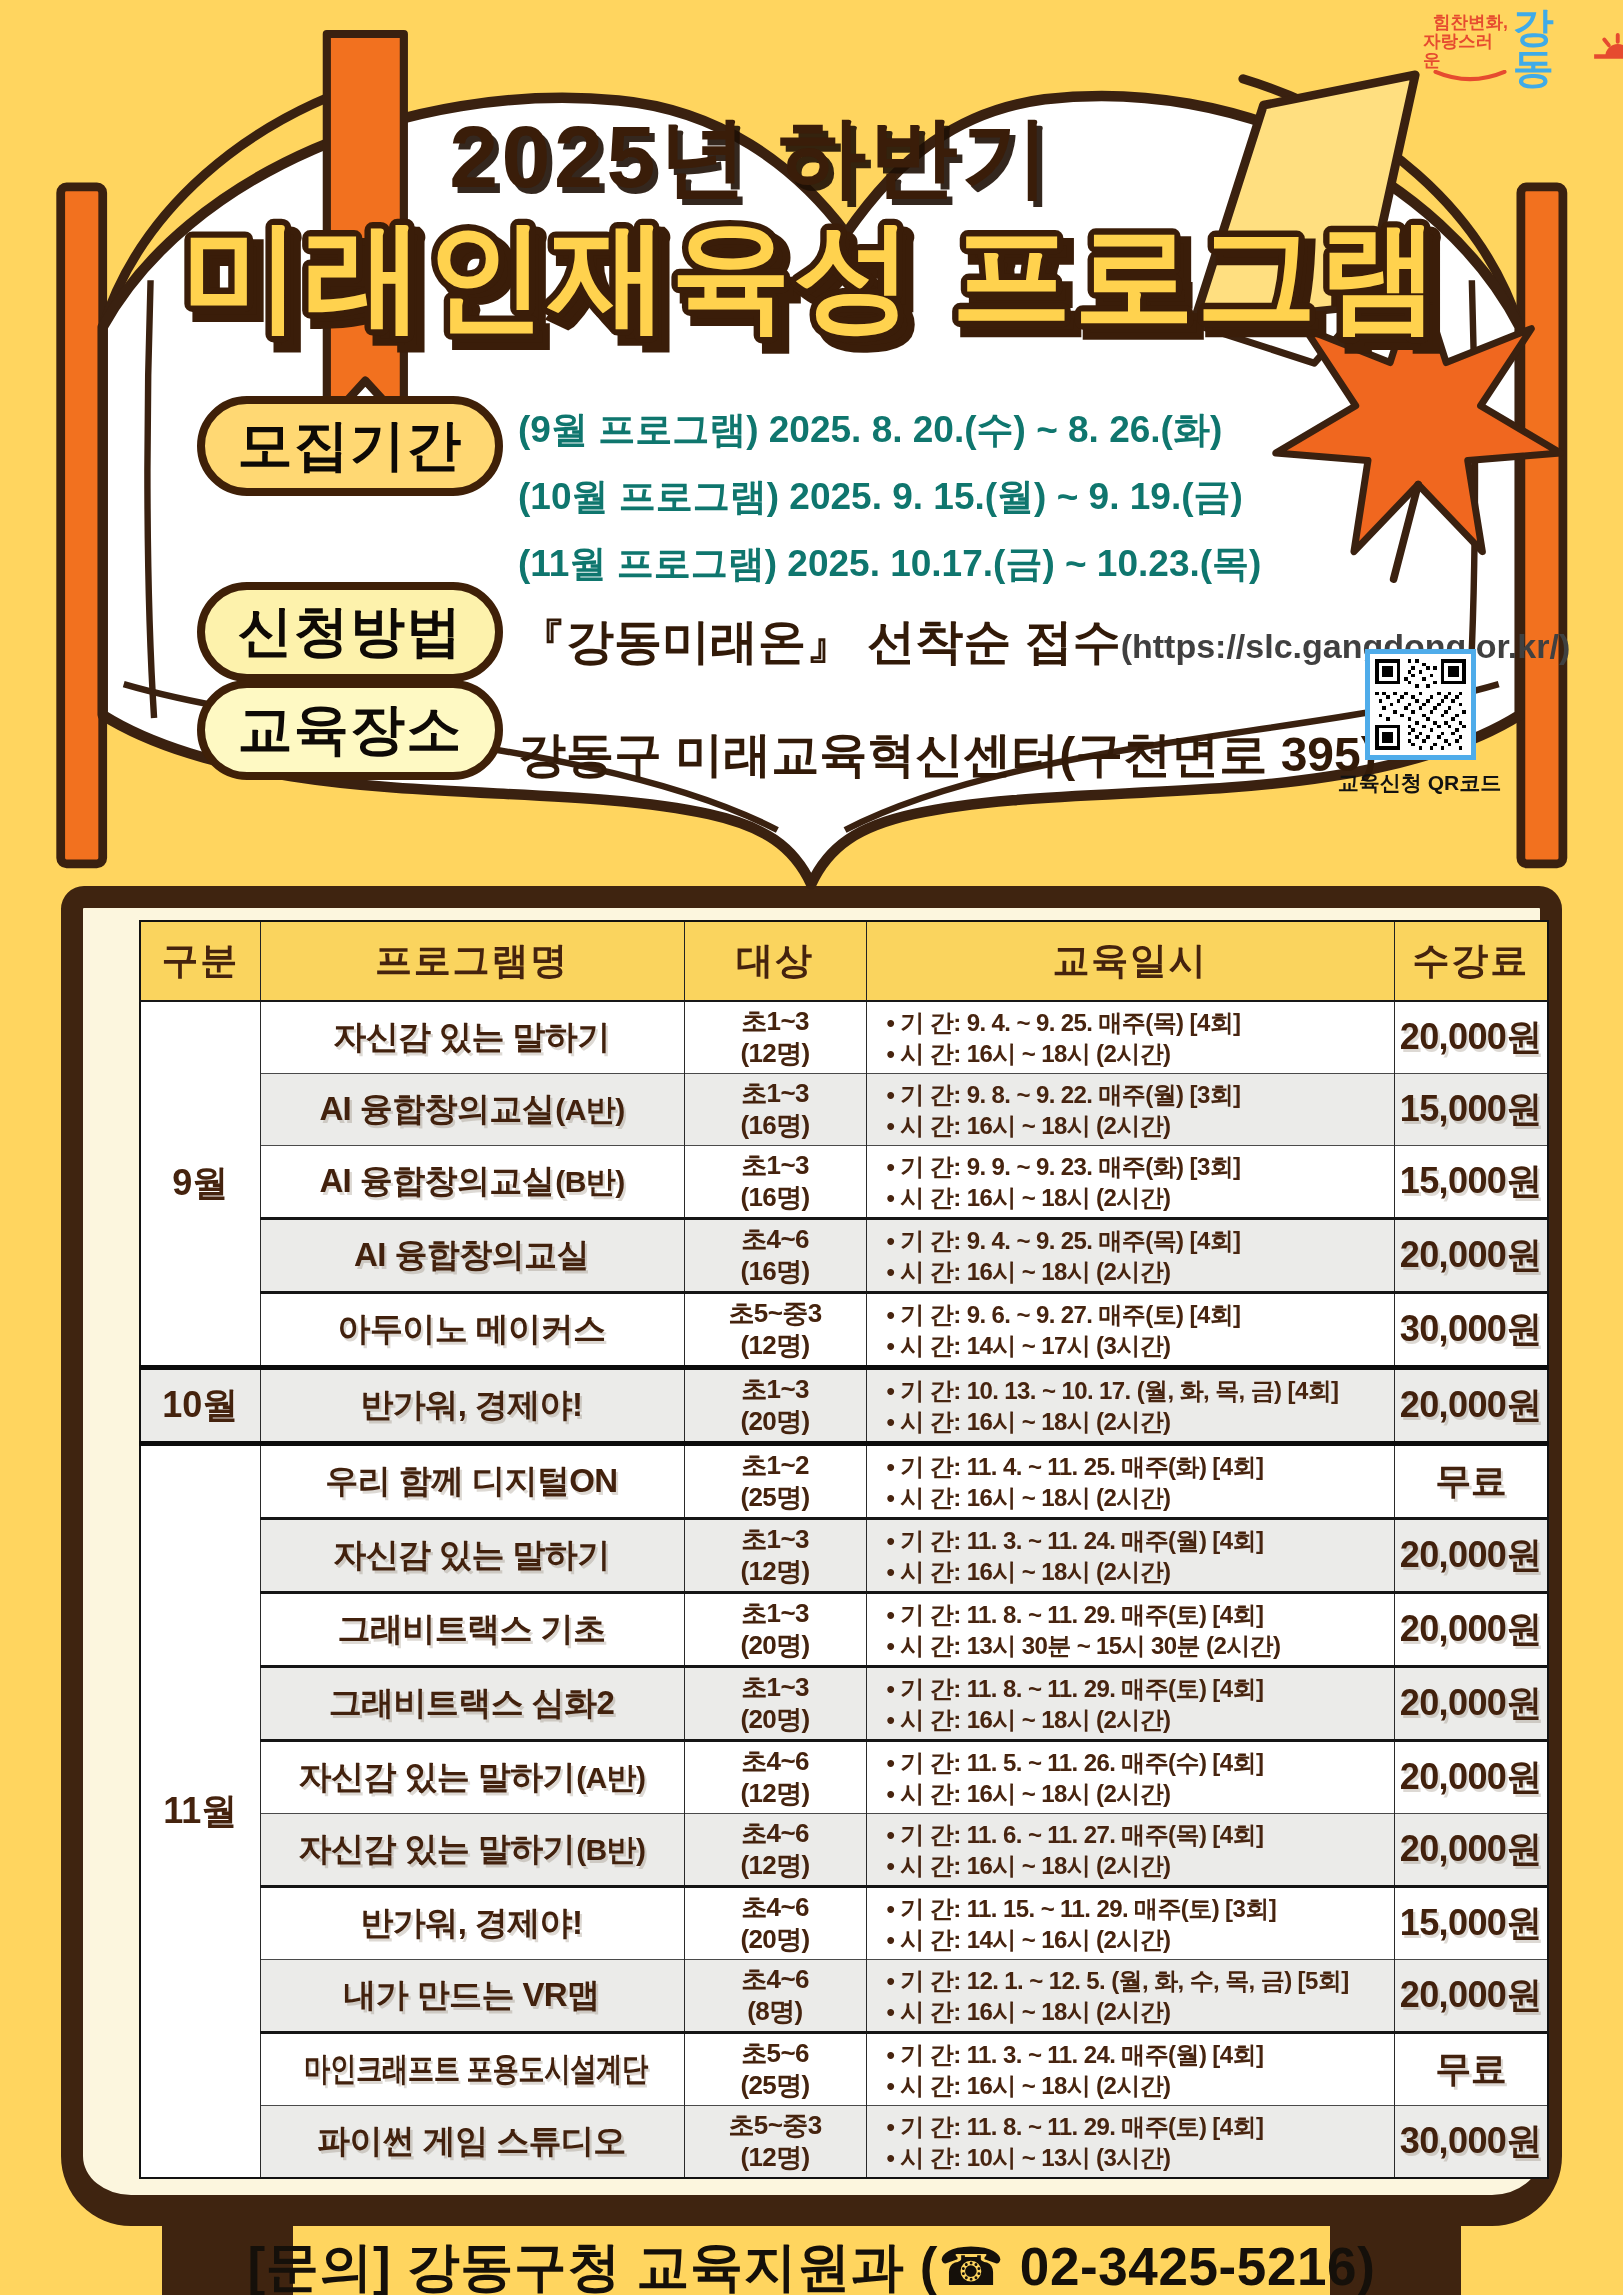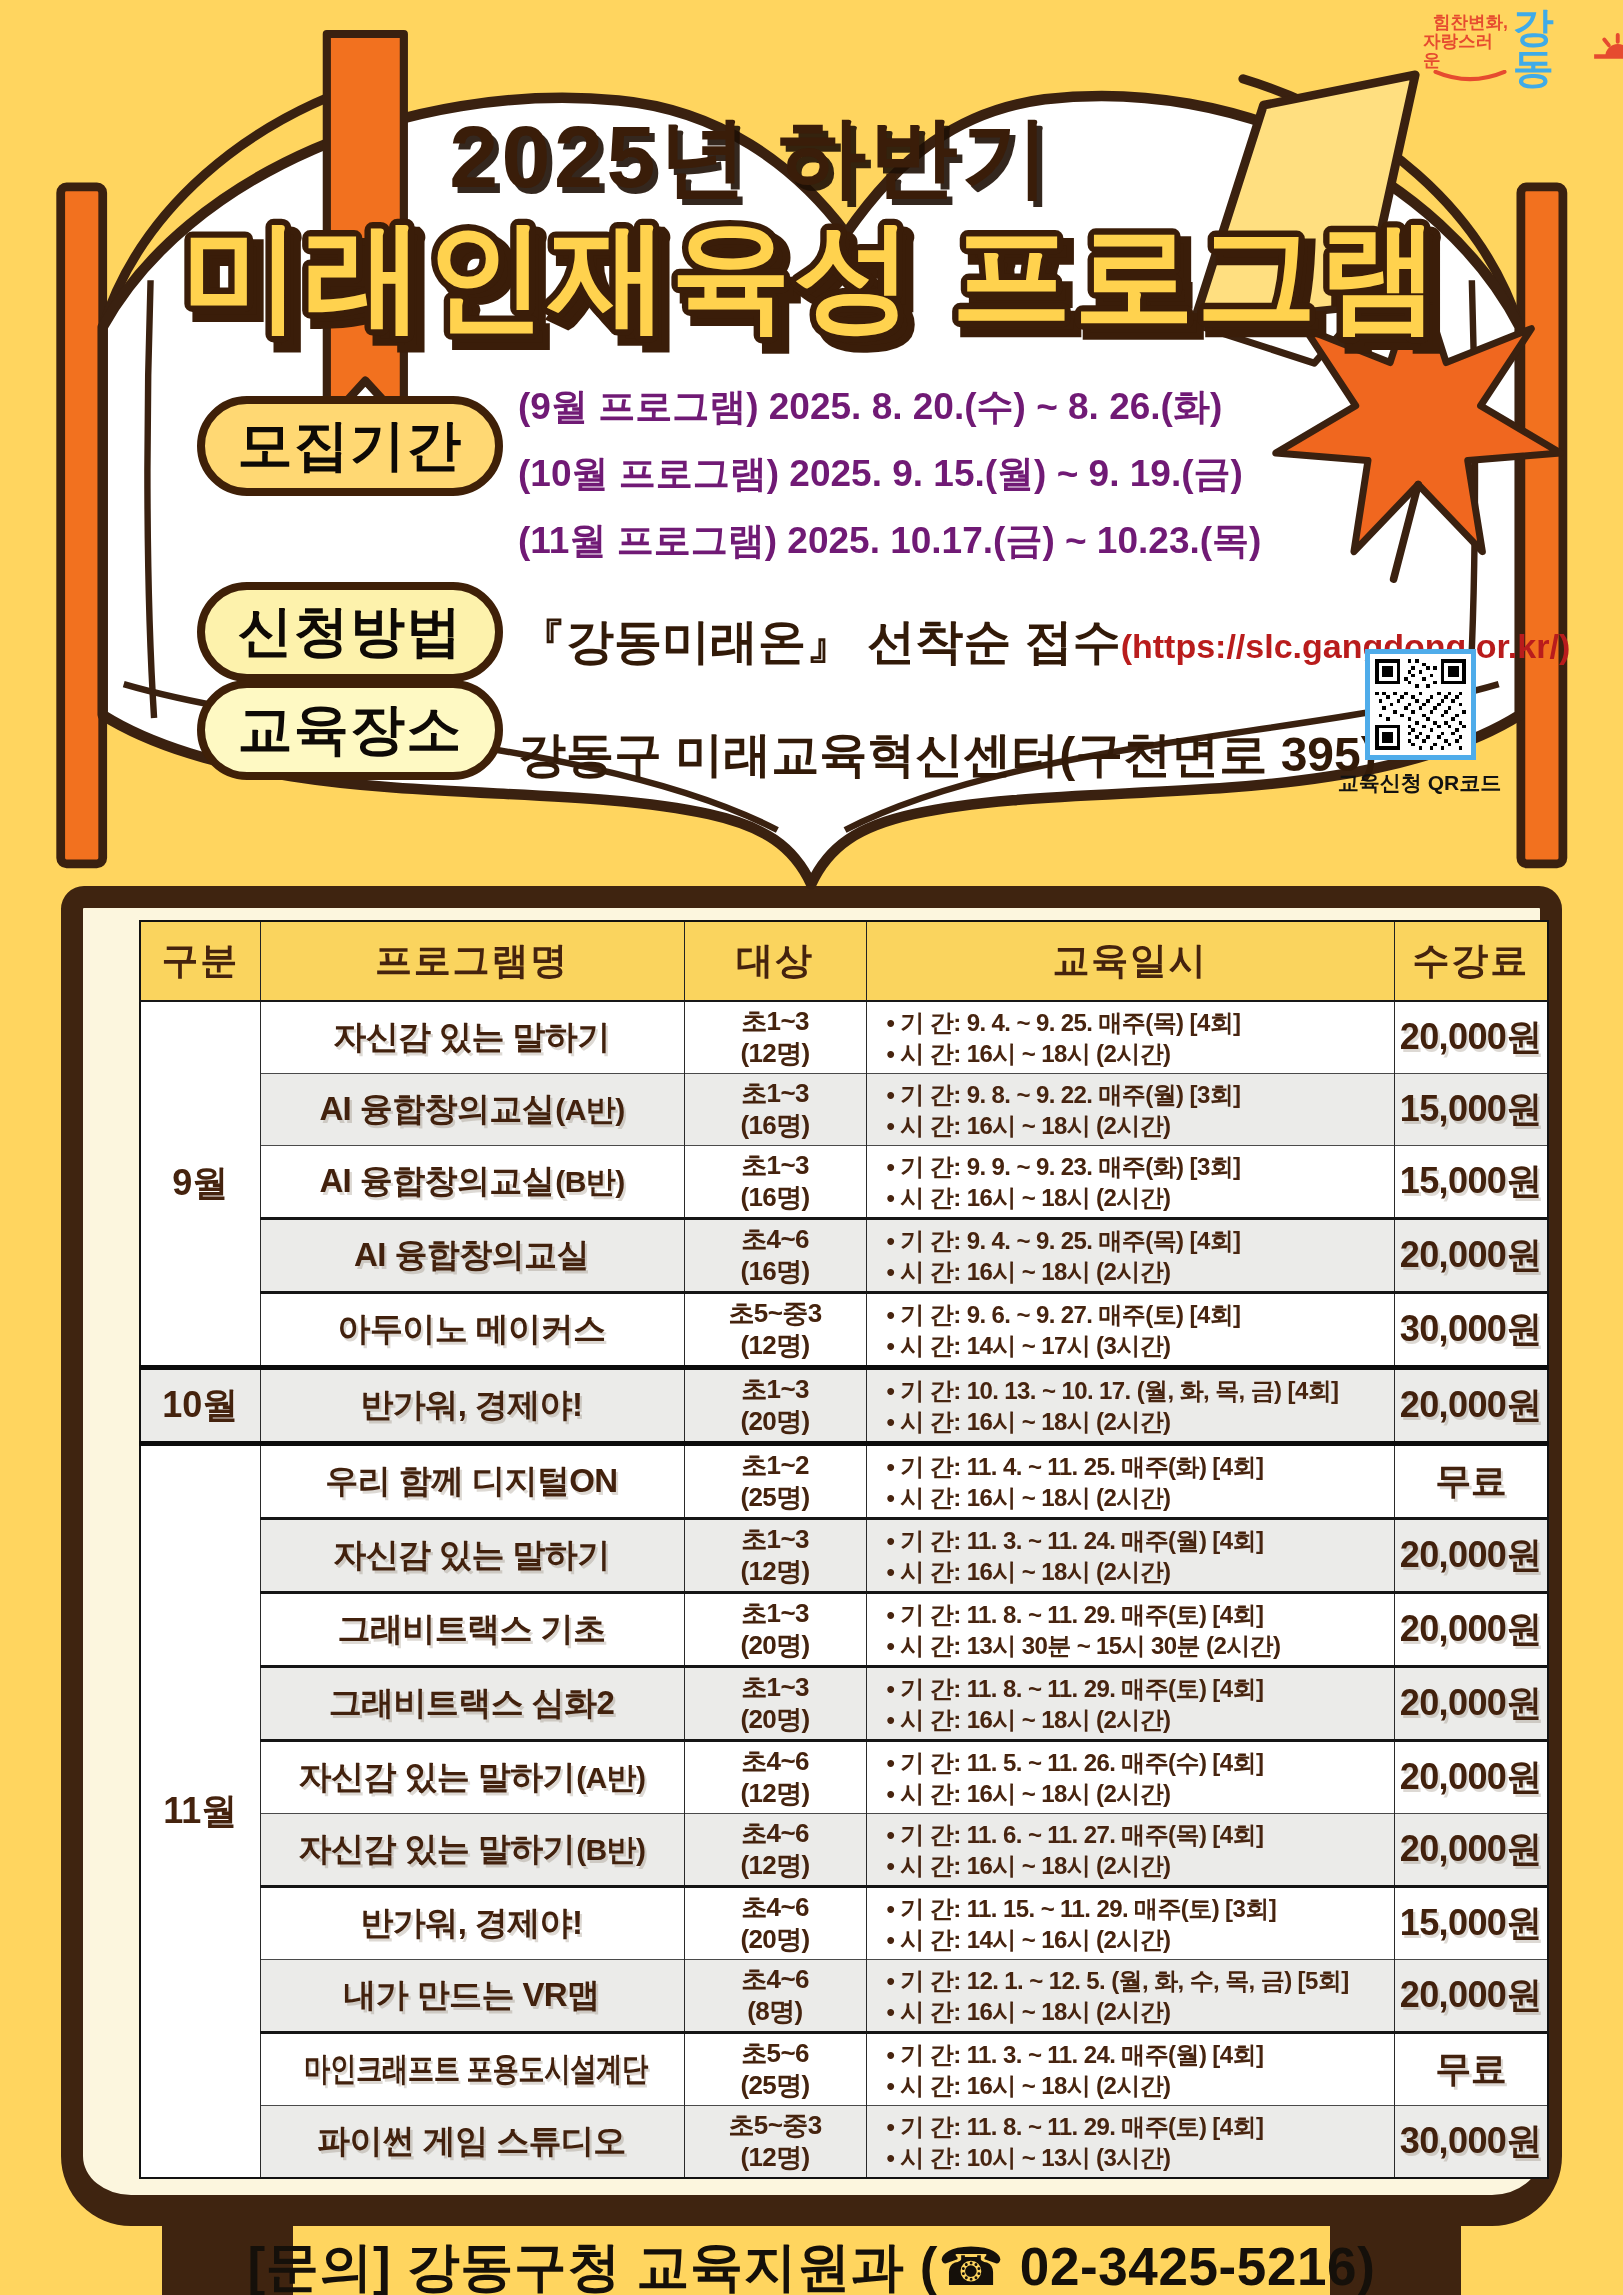--- a/index.html
+++ b/index.html
@@ -27,28 +27,28 @@
     position:absolute; left:197px; width:306px; height:100px; z-index:3;
     box-sizing:border-box; border:8.8px solid #3F2008; border-radius:50px;
     display:flex; align-items:center; justify-content:center;
     font-size:55px; font-weight:900; color:#0E0A06; letter-spacing:1.2px;
     background:#FFD873;
   }
   .badge.recruit{top:396px;}
   .badge.apply{top:582px; background:#FDF2AC;}
   .badge.venue{top:680px; background:#fef9c3;}
   .recruit-lines{
-    position:absolute; left:518px; top:373px; z-index:3; white-space:nowrap;
-    font-size:37px; font-weight:800; color:#701a75; line-height:67px;
+    position:absolute; left:518px; top:396px; z-index:3; white-space:nowrap;
+    font-size:37px; font-weight:800; color:#0f766e; line-height:67px;
   }
   .apply-line{
     position:absolute; left:518px; top:610px; z-index:3; white-space:nowrap;
     font-size:48px; font-weight:900; color:#321A08;
   }
-  .apply-line .url{font-size:34px; font-weight:700; color:#b91c1c;}
+  .apply-line .url{font-size:34px; font-weight:700; color:#404040;}
   .venue-line{
     position:absolute; left:518px; top:723px; z-index:3; white-space:nowrap;
     font-size:48px; font-weight:900; color:#321A08;
   }
   
   .qr-box{
     position:absolute; left:1365px; top:649px; z-index:3;
     width:111px; height:111px; box-sizing:border-box;
     border:5.3px solid #4FACEA; background:#fff; padding:4.7px;
   }

